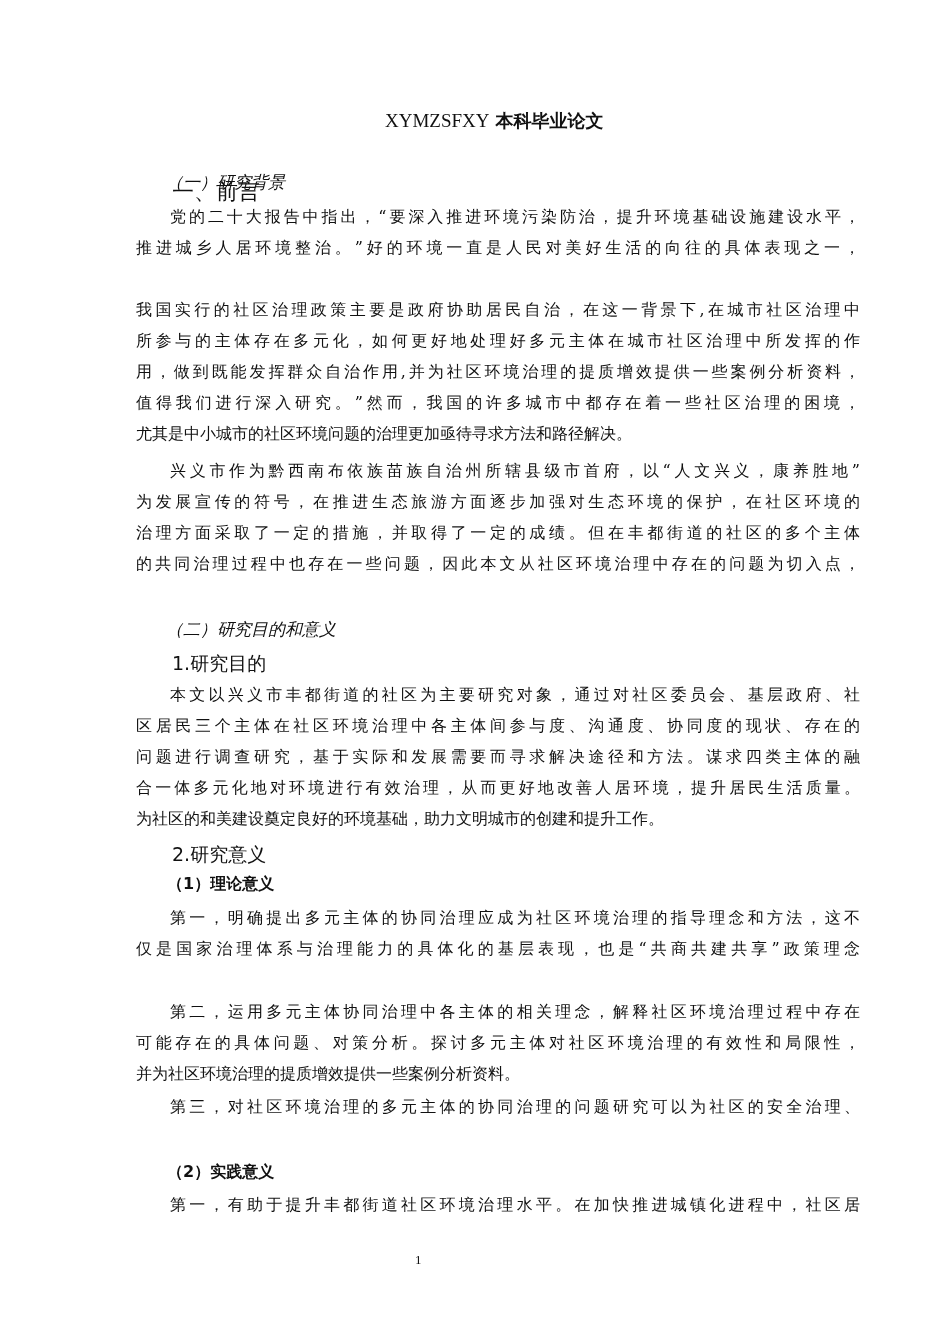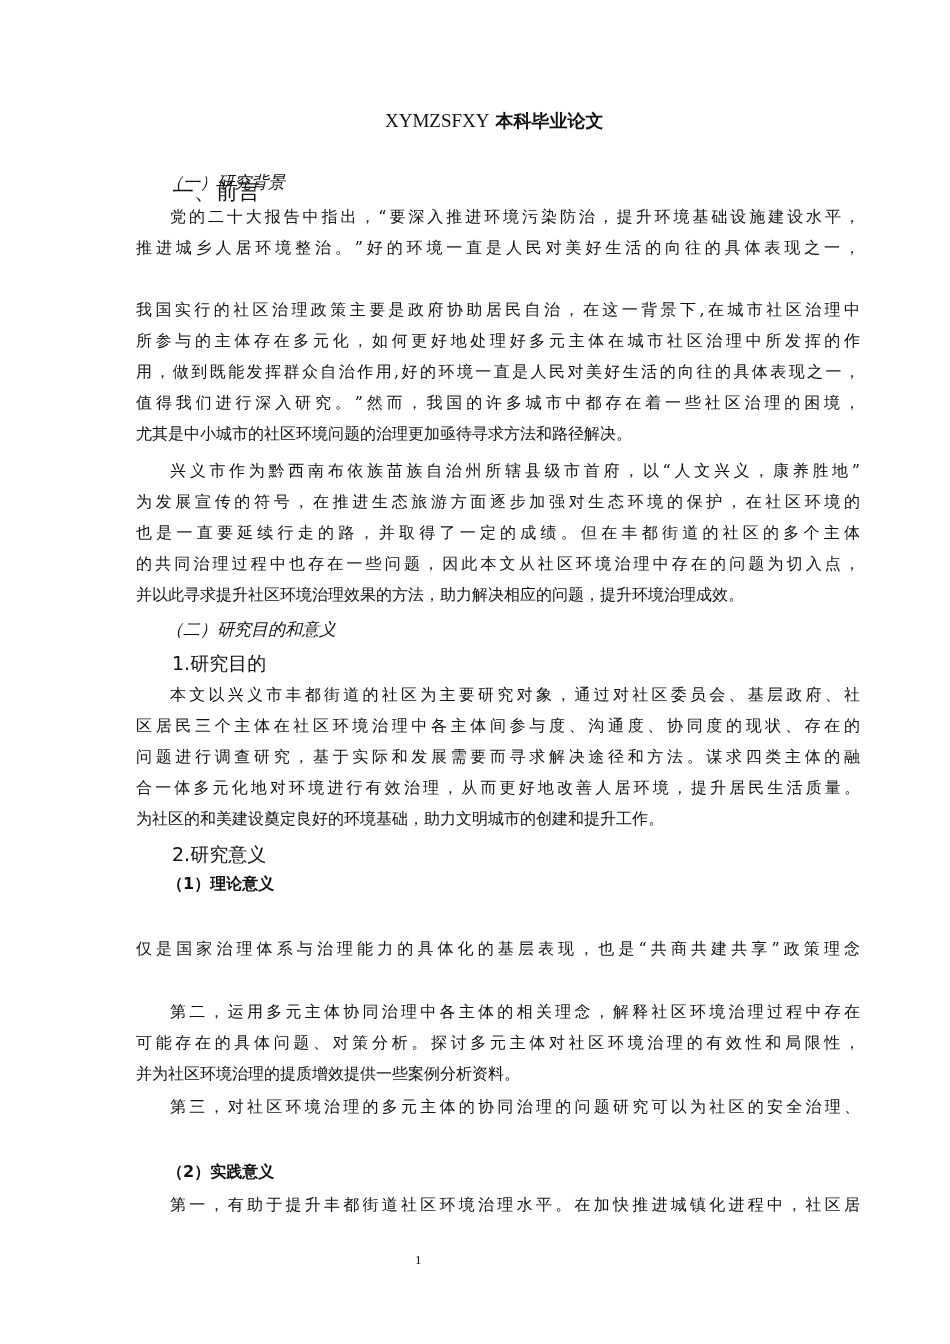--- a/index.html
+++ b/index.html
@@ -29,42 +29,42 @@
     <span class="cjk">本科毕业论文</span>
   </div>
 
   <div class="h1" style="top:128px">一、前言</div>
   <div class="h2" style="top:159px; left:166px">（一）研究背景</div>
 
   <div class="line first" style="top:193px">党的二十大报告中指出，“要深入推进环境污染防治，提升环境基础设施建设水平，</div>
   <div class="line" style="top:224px">推进城乡人居环境整治。”好的环境一直是人民对美好生活的向往的具体表现之一，</div>
   <div class="line" style="top:286px">我国实行的社区治理政策主要是政府协助居民自治，在这一背景下,在城市社区治理中</div>
   <div class="line" style="top:317px">所参与的主体存在多元化，如何更好地处理好多元主体在城市社区治理中所发挥的作</div>
-  <div class="line" style="top:348px">用，做到既能发挥群众自治作用,好的环境一直是人民对美好生活的向往的具体表现之一，</div>
+  <div class="line" style="top:348px">用，做到既能发挥群众自治作用,并为社区环境治理的提质增效提供一些案例分析资料，</div>
   <div class="line" style="top:379px">值得我们进行深入研究。”然而，我国的许多城市中都存在着一些社区治理的困境，</div>
   <div class="line last" style="top:410px">尤其是中小城市的社区环境问题的治理更加亟待寻求方法和路径解决。</div>
 
   <div class="line first" style="top:447px">兴义市作为黔西南布依族苗族自治州所辖县级市首府，以“人文兴义，康养胜地”</div>
   <div class="line" style="top:478px">为发展宣传的符号，在推进生态旅游方面逐步加强对生态环境的保护，在社区环境的</div>
-  <div class="line" style="top:509px">也是一直要延续行走的路，并取得了一定的成绩。但在丰都街道的社区的多个主体</div>
+  <div class="line" style="top:509px">治理方面采取了一定的措施，并取得了一定的成绩。但在丰都街道的社区的多个主体</div>
   <div class="line" style="top:540px">的共同治理过程中也存在一些问题，因此本文从社区环境治理中存在的问题为切入点，</div>
-  <div class="line last" style="top:571px">并以此寻求提升社区环境治理效果的方法，助力解决相应的问题，提升环境治理成效。</div>
 
   <div class="h2" style="top:606px; left:166px">（二）研究目的和意义</div>
   <div class="h3" style="top:639px">1.研究目的</div>
 
   <div class="line first" style="top:671px">本文以兴义市丰都街道的社区为主要研究对象，通过对社区委员会、基层政府、社</div>
   <div class="line" style="top:702px">区居民三个主体在社区环境治理中各主体间参与度、沟通度、协同度的现状、存在的</div>
   <div class="line" style="top:733px">问题进行调查研究，基于实际和发展需要而寻求解决途径和方法。谋求四类主体的融</div>
   <div class="line" style="top:764px">合一体多元化地对环境进行有效治理，从而更好地改善人居环境，提升居民生活质量。</div>
   <div class="line last" style="top:795px">为社区的和美建设奠定良好的环境基础，助力文明城市的创建和提升工作。</div>
 
   <div class="h3" style="top:830px">2.研究意义</div>
   <div class="h4" style="top:862px; left:167px">（1）理论意义</div>
 
+  <div class="line first" style="top:894px">第一，明确提出多元主体的协同治理应成为社区环境治理的指导理念和方法，这不</div>
   <div class="line" style="top:925px">仅是国家治理体系与治理能力的具体化的基层表现，也是“共商共建共享”政策理念</div>
 
   <div class="line first" style="top:988px">第二，运用多元主体协同治理中各主体的相关理念，解释社区环境治理过程中存在</div>
   <div class="line" style="top:1019px">可能存在的具体问题、对策分析。探讨多元主体对社区环境治理的有效性和局限性，</div>
   <div class="line last" style="top:1050px">并为社区环境治理的提质增效提供一些案例分析资料。</div>
 
   <div class="line first" style="top:1083px">第三，对社区环境治理的多元主体的协同治理的问题研究可以为社区的安全治理、</div>
 
   <div class="h4" style="top:1150px; left:167px">（2）实践意义</div>
 

